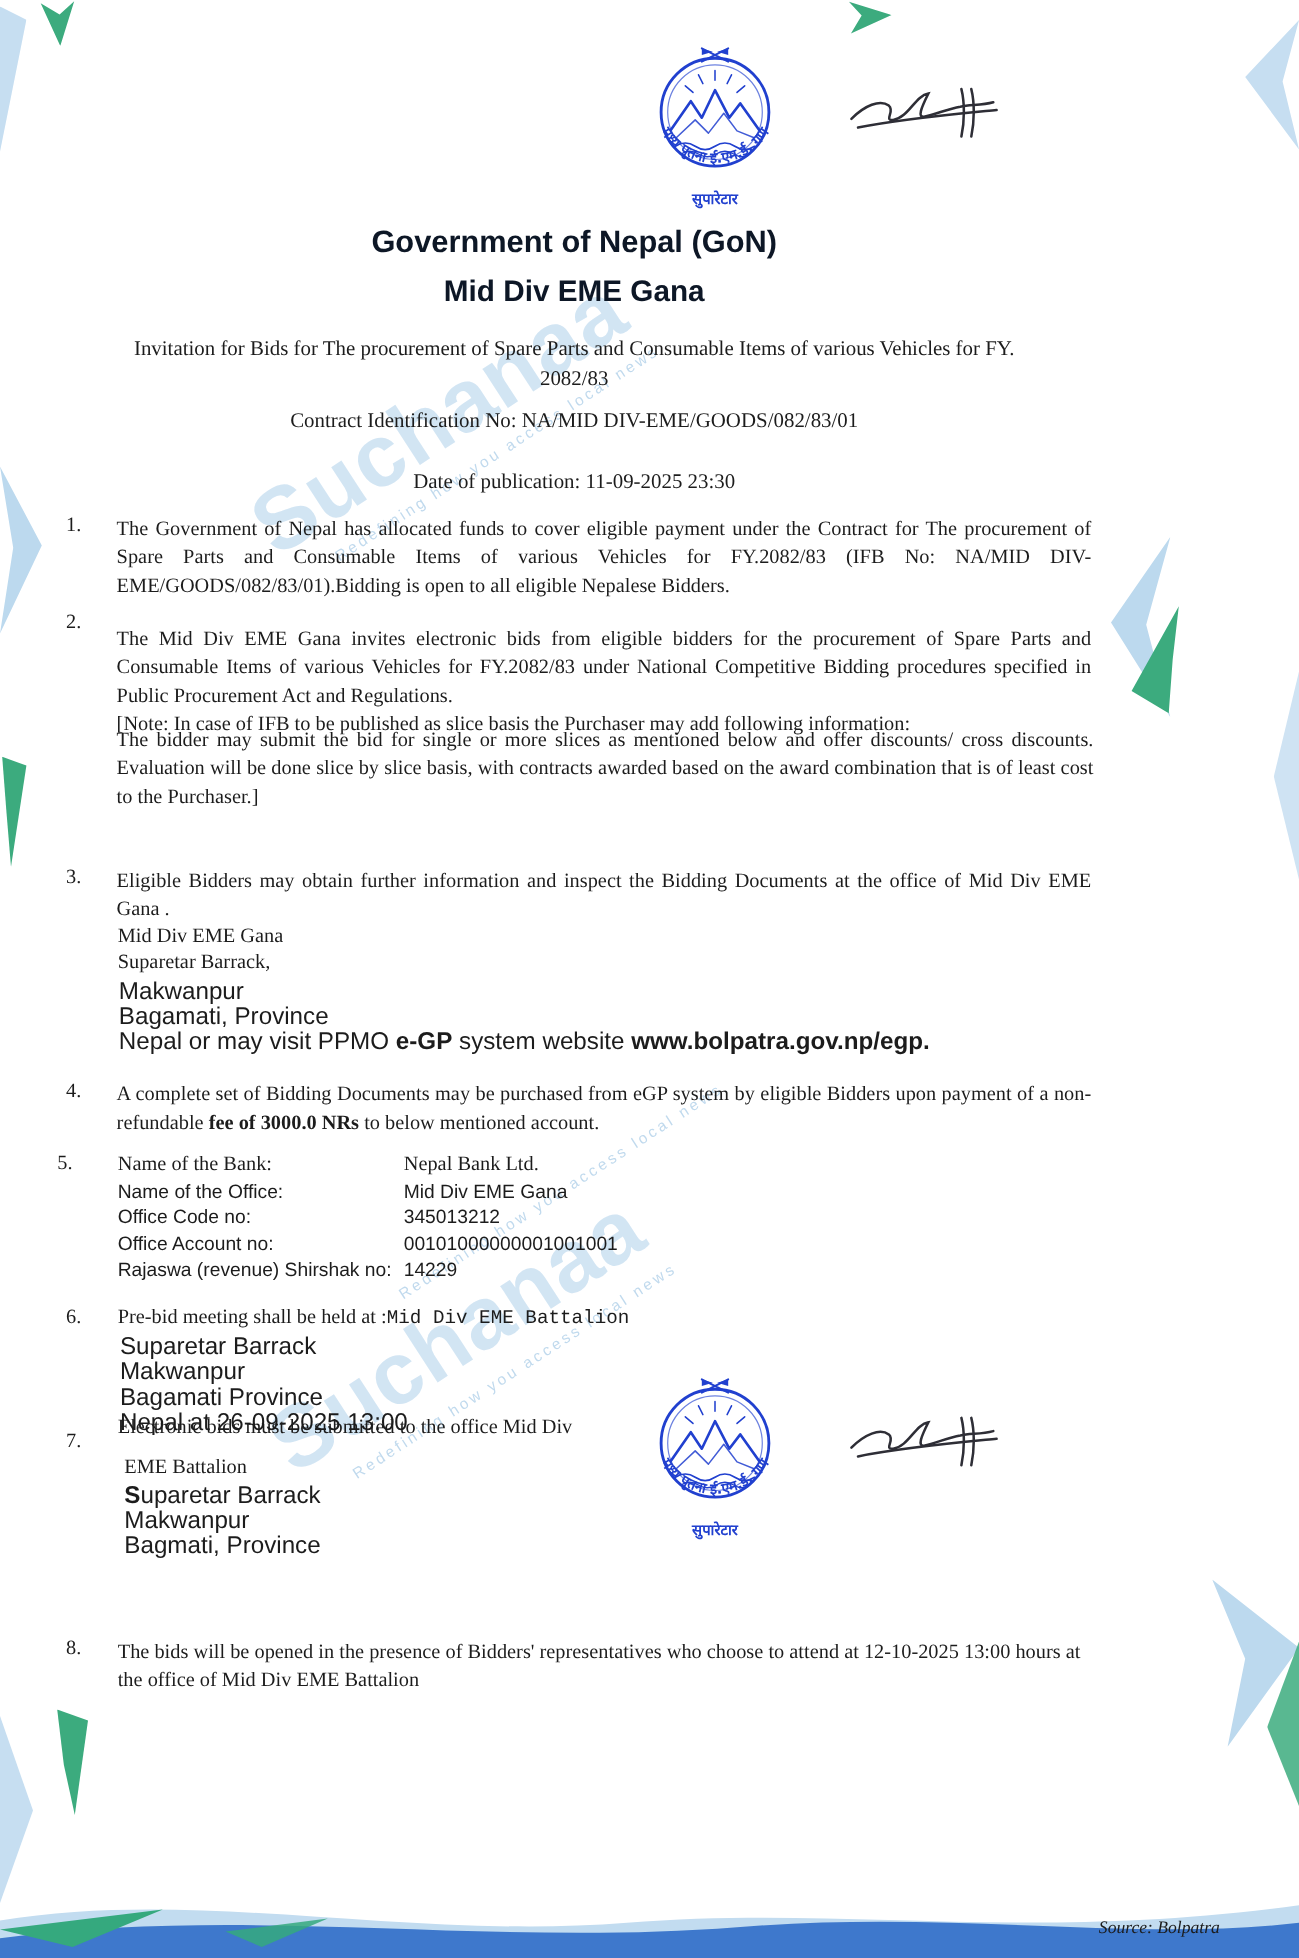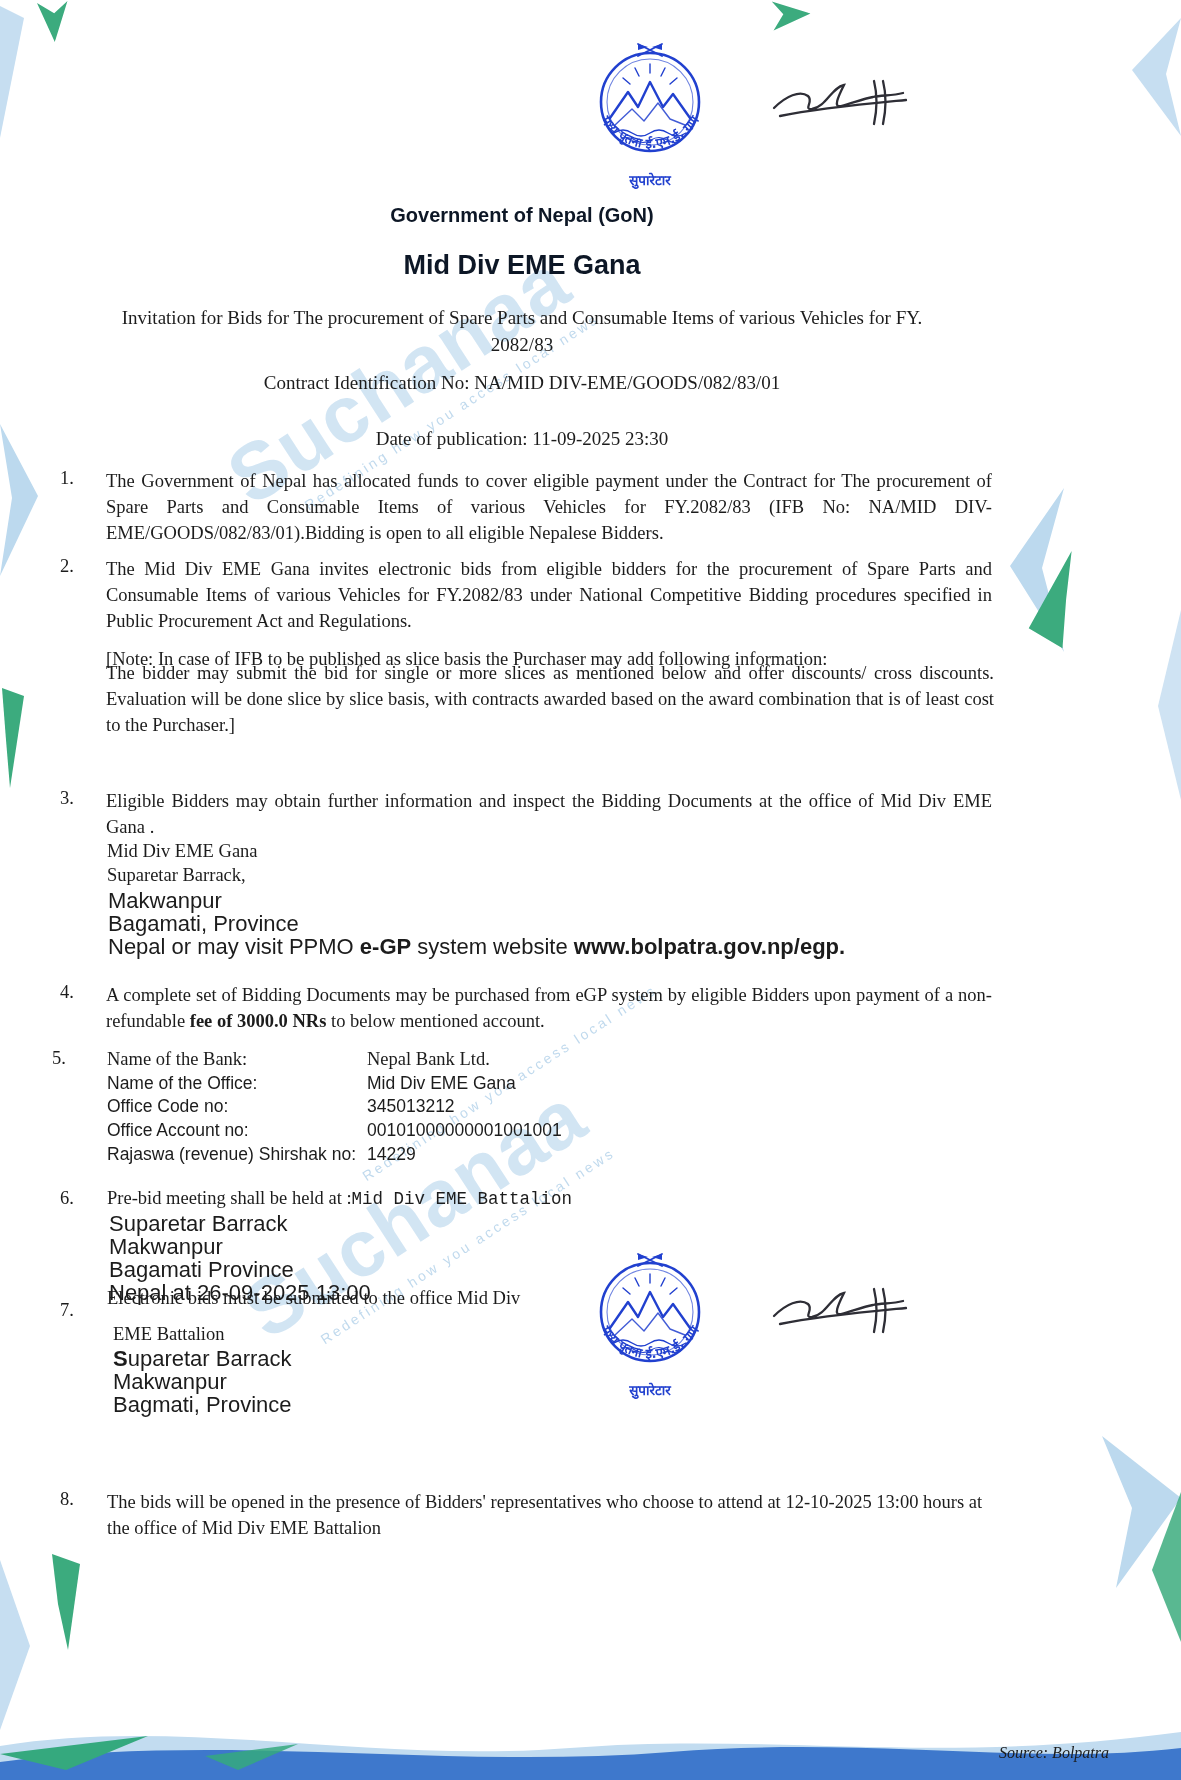--- a/index.html
+++ b/index.html
@@ -110,32 +110,32 @@
 
   <svg class="abs fg" style="left:770px;top:74px" width="140" height="60" viewBox="0 0 140 60">
     <g stroke="#2e2e36" stroke-width="2.3" fill="none" stroke-linecap="round">
       <path d="M4 34 C 16 22 30 16 38 22 C 44 27 33 36 42 35 C 56 33 62 13 74 11 C 68 23 63 34 71 32 C 83 29 92 25 103 23 C 112 21 122 22 133 19"></path>
       <path d="M10 42 C 50 34 95 30 136 26"></path>
       <path d="M104 7 C 107 19 107 36 104 50"></path>
       <path d="M113 7 C 116 19 116 36 113 50"></path>
     </g>
   </svg>
 
-  <div class="abs fg title center" style="left:58px;top:204px;width:928px;font-size:20px">Government of Nepal (GoN)</div>
+  <div class="abs fg title center" style="left:58px;top:204px;width:928px;font-size:28px">Government of Nepal (GoN)</div>
   <div class="abs fg title center" style="left:58px;top:250px;width:928px;font-size:27px">Mid Div EME Gana</div>
   <div class="abs fg center hdr-line" style="left:58px;top:307px;width:928px">Invitation for Bids for The procurement of Spare Parts and Consumable Items of various Vehicles for FY.</div>
   <div class="abs fg center hdr-line" style="left:58px;top:334px;width:928px">2082/83</div>
   <div class="abs fg center hdr-line" style="left:58px;top:372px;width:928px">Contract Identification No: NA/MID DIV-EME/GOODS/082/83/01</div>
   <div class="abs fg center hdr-line" style="left:58px;top:428px;width:928px">Date of publication: 11-09-2025 23:30</div>
 
   <div class="abs fg num" style="left:60px;top:468px">1.</div>
   <div class="abs fg body-text justify" style="left:106px;top:468px;width:886px">The Government of Nepal has allocated funds to cover eligible payment under the Contract for The procurement of Spare Parts and Consumable Items of various Vehicles for FY.2082/83 (IFB No: NA/MID DIV-EME/GOODS/082/83/01).Bidding is open to all eligible Nepalese Bidders.</div>
 
   <div class="abs fg num" style="left:60px;top:556px">2.</div>
-  <div class="abs fg body-text justify" style="left:106px;top:556px;width:886px">The Mid Div EME Gana invites electronic bids from eligible bidders for the procurement of Spare Parts and Consumable Items of various Vehicles for FY.2082/83 under National Competitive Bidding procedures specified in Public Procurement Act and Regulations.</div>
+  <div class="abs fg body-text justify" style="left:106px;top:568px;width:886px">The Mid Div EME Gana invites electronic bids from eligible bidders for the procurement of Spare Parts and Consumable Items of various Vehicles for FY.2082/83 under National Competitive Bidding procedures specified in Public Procurement Act and Regulations.</div>
   <div class="abs fg body-text" style="left:106px;top:646px;width:886px">[Note: In case of IFB to be published as slice basis the Purchaser may add following information:</div>
   <div class="abs fg body-text justify" style="left:106px;top:660px;width:888px">The bidder may submit the bid for single or more slices as mentioned below and offer discounts/ cross discounts. Evaluation will be done slice by slice basis, with contracts awarded based on the award combination that is of least cost to the Purchaser.]</div>
 
   <div class="abs fg num" style="left:60px;top:788px">3.</div>
   <div class="abs fg body-text justify" style="left:106px;top:788px;width:886px">Eligible Bidders may obtain further information and inspect the Bidding Documents at the office of Mid Div EME Gana .</div>
   <div class="abs fg" style="left:107px;top:841px;font-size:18.5px">Mid Div EME Gana</div>
   <div class="abs fg" style="left:107px;top:865px;font-size:18.5px">Suparetar Barrack,</div>
   <div class="abs fg sans-line" style="left:108px;top:889px">Makwanpur</div>
   <div class="abs fg sans-line" style="left:108px;top:912px">Bagamati, Province</div>
   <div class="abs fg sans-line" style="left:108px;top:935px"><span>Nepal or may visit PPMO </span><span class="b">e-GP</span><span> system website </span><span class="b">www.bolpatra.gov.np/egp.</span></div>

